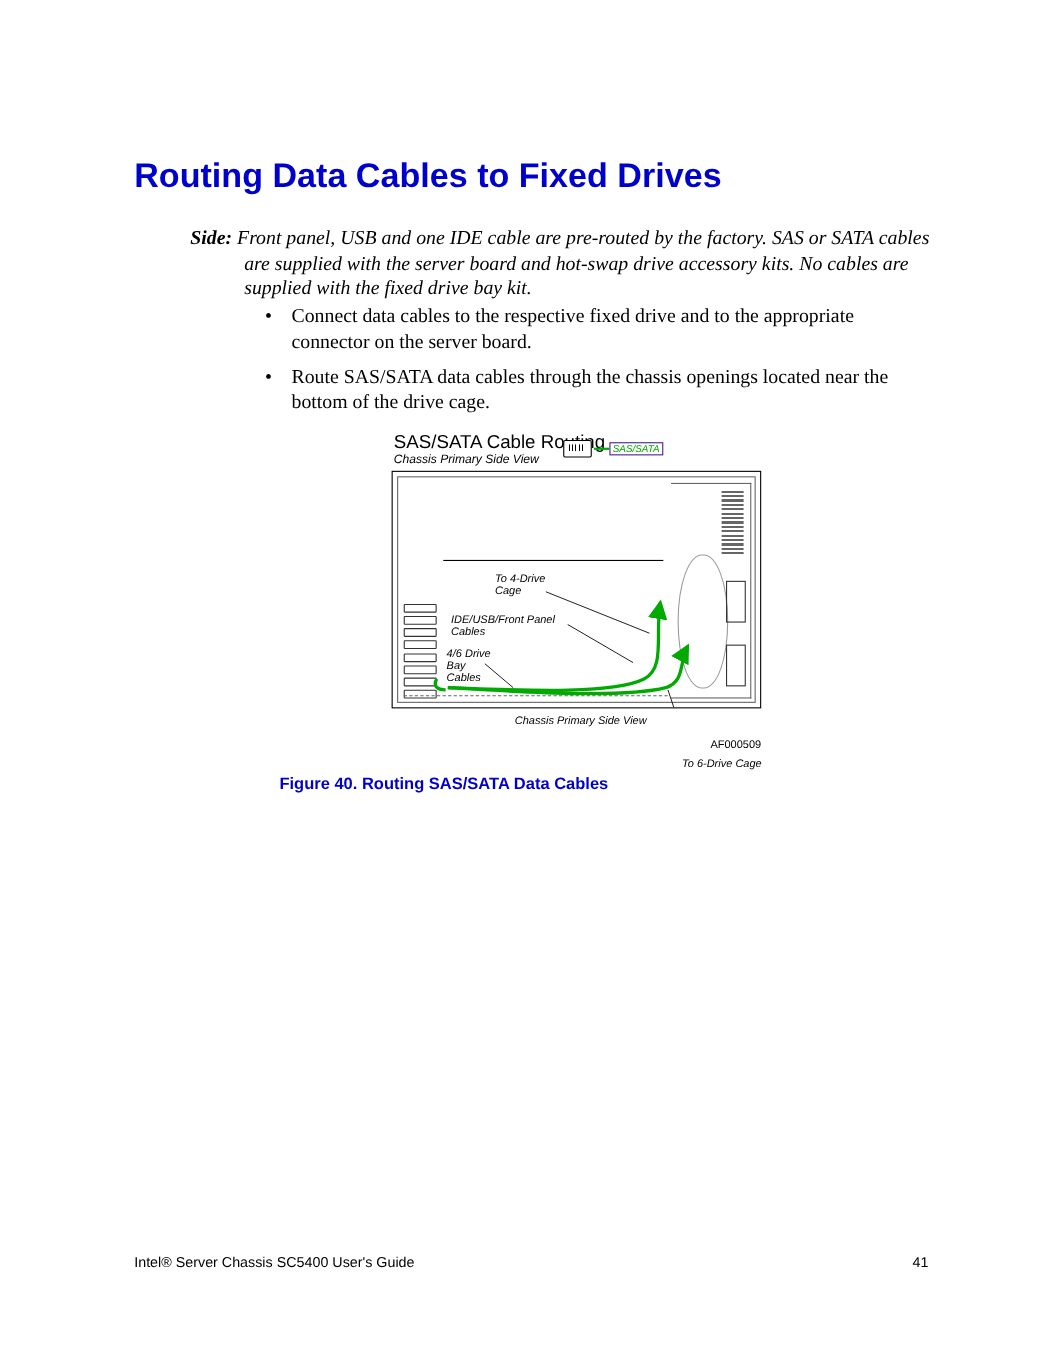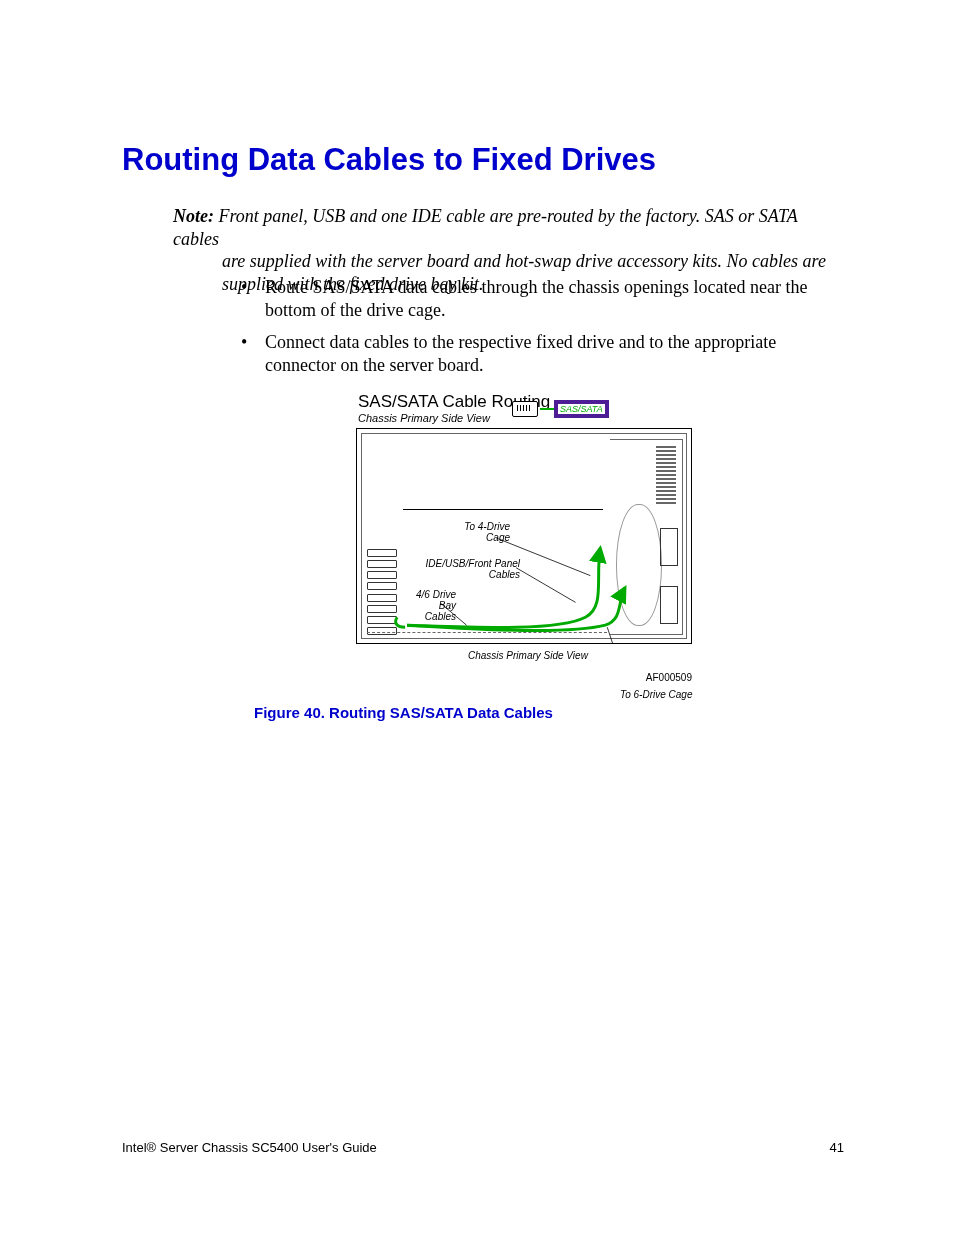--- a/index.html
+++ b/index.html
@@ -113,21 +113,21 @@
     width: 14px;
     height: 6px;
     background: repeating-linear-gradient(90deg,#000 0 1px, transparent 1px 3px);
   }
   .connector-line {
     width: 14px;
     height: 2px;
     background: #0a0;
   }
   .sas-label {
-    border: 4px solid #4c1d95;
+    border: 1px solid #4c1d95;
     font-family: Arial, Helvetica, sans-serif;
     font-style: italic;
     font-size: 9px;
     color: #0a0;
     padding: 0 2px;
     background: #fff;
   }
   .chassis-box {
     position: absolute;
     left: 4px;
@@ -222,21 +222,21 @@
     bottom: 10px;
     width: 240px;
     height: 0;
     border-top: 1px dashed #666;
   }
   .fig-label {
     position: absolute;
     font-family: Arial, Helvetica, sans-serif;
     font-style: italic;
     font-size: 10px;
-    text-align: right;
+    text-align: left;
     color: #000;
     line-height: 1.1;
   }
   .lbl-to4 { right: 190px; top: 129px; width: 60px; }
   .lbl-ideusb { right: 180px; top: 166px; width: 110px; }
   .lbl-46drive { right: 244px; top: 197px; width: 50px; }
   .fig-bottom-label {
     position: absolute;
     font-family: Arial, Helvetica, sans-serif;
     font-style: italic;
@@ -269,31 +269,31 @@
   }
 </style>
 </head>
 <body>
 
 <div class="page">
 
   <div class="heading">Routing Data Cables to Fixed Drives</div>
 
   <div class="note-block">
-    <span class="note-label">Note:</span>
+    <span class="note-label">Side:</span>
     <span class="note-text">Front panel, USB and one IDE cable are pre-routed by the factory. SAS or SATA cables</span><br>
     <div class="note-indent">
       <span class="note-text">are supplied with the server board and hot-swap drive accessory kits. No cables are</span><br>
       <span class="note-text">supplied with the fixed drive bay kit.</span>
     </div>
   </div>
 
   <ul class="bullets">
+    <li>Connect data cables to the respective fixed drive and to the appropriate connector on the server board.</li>
     <li>Route SAS/SATA data cables through the chassis openings located near the bottom of the drive cage.</li>
-    <li>Connect data cables to the respective fixed drive and to the appropriate connector on the server board.</li>
   </ul>
 
   <div class="figure-area">
     <div class="fig-title">SAS/SATA Cable Routing</div>
     <div class="fig-subtitle">Chassis Primary Side View</div>
 
     <div class="connector-legend">
       <div class="connector-shape"></div>
       <div class="connector-line"></div>
       <div class="sas-label">SAS/SATA</div>

